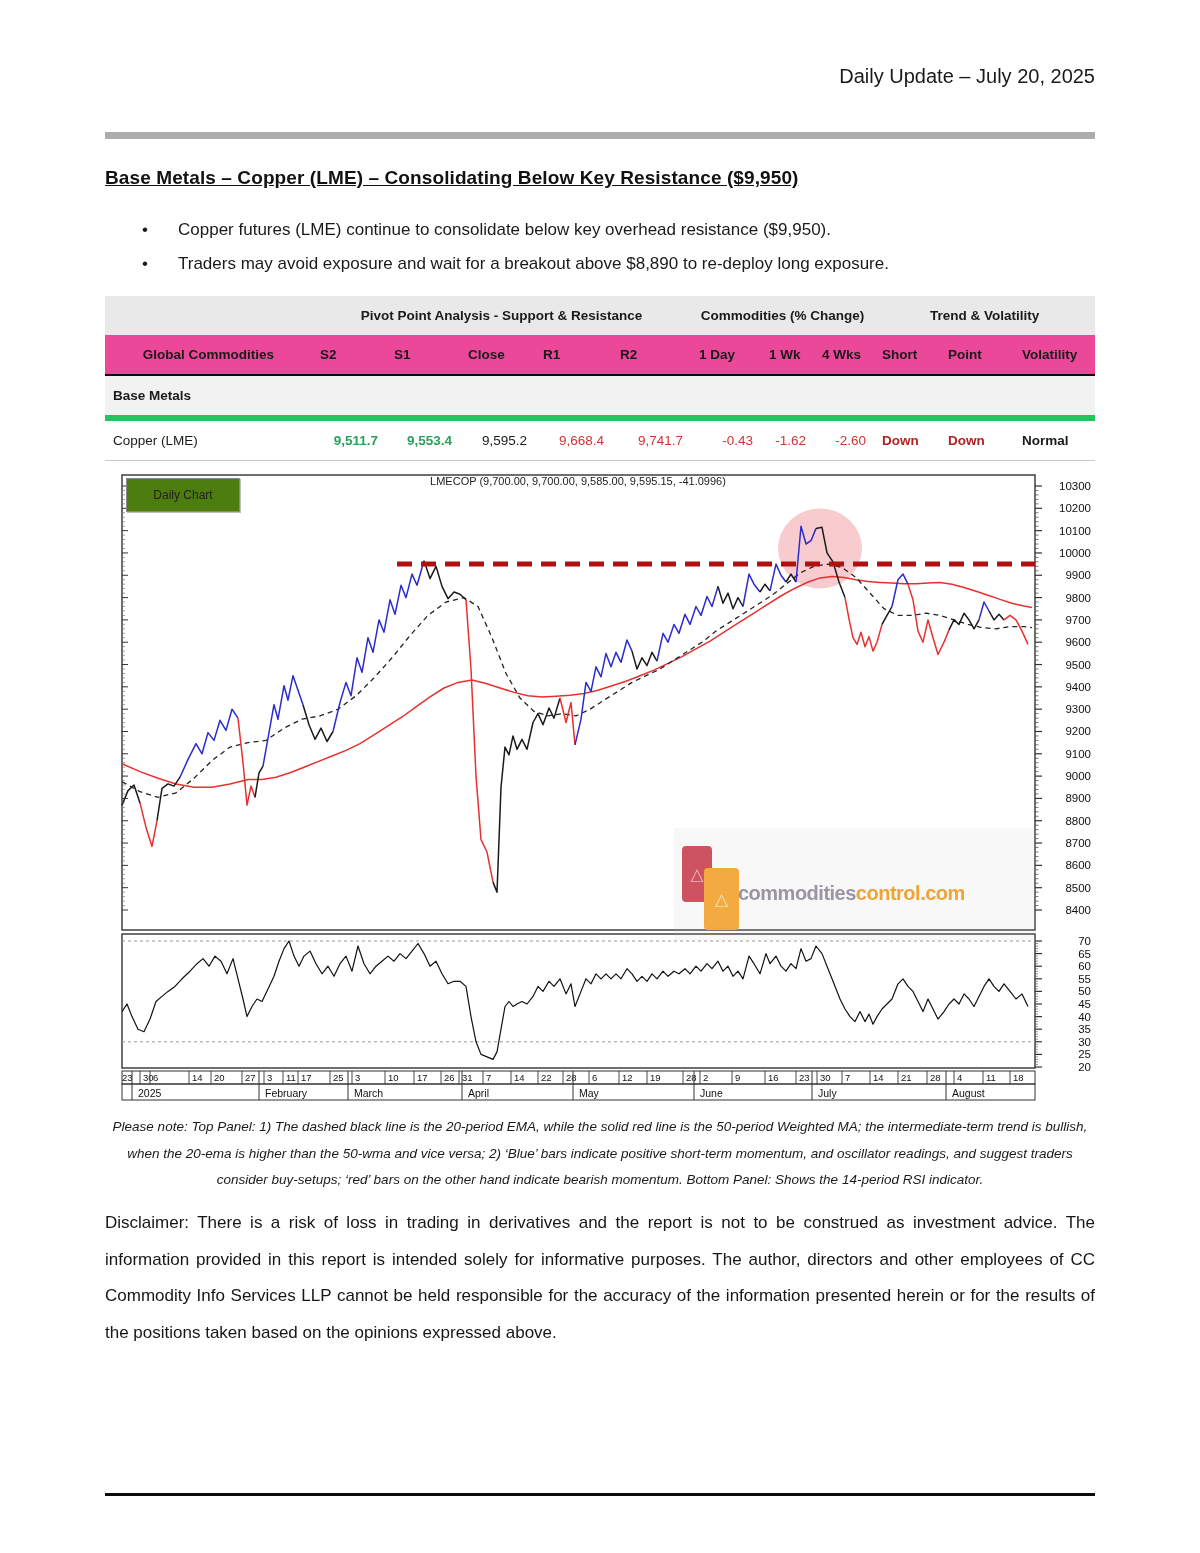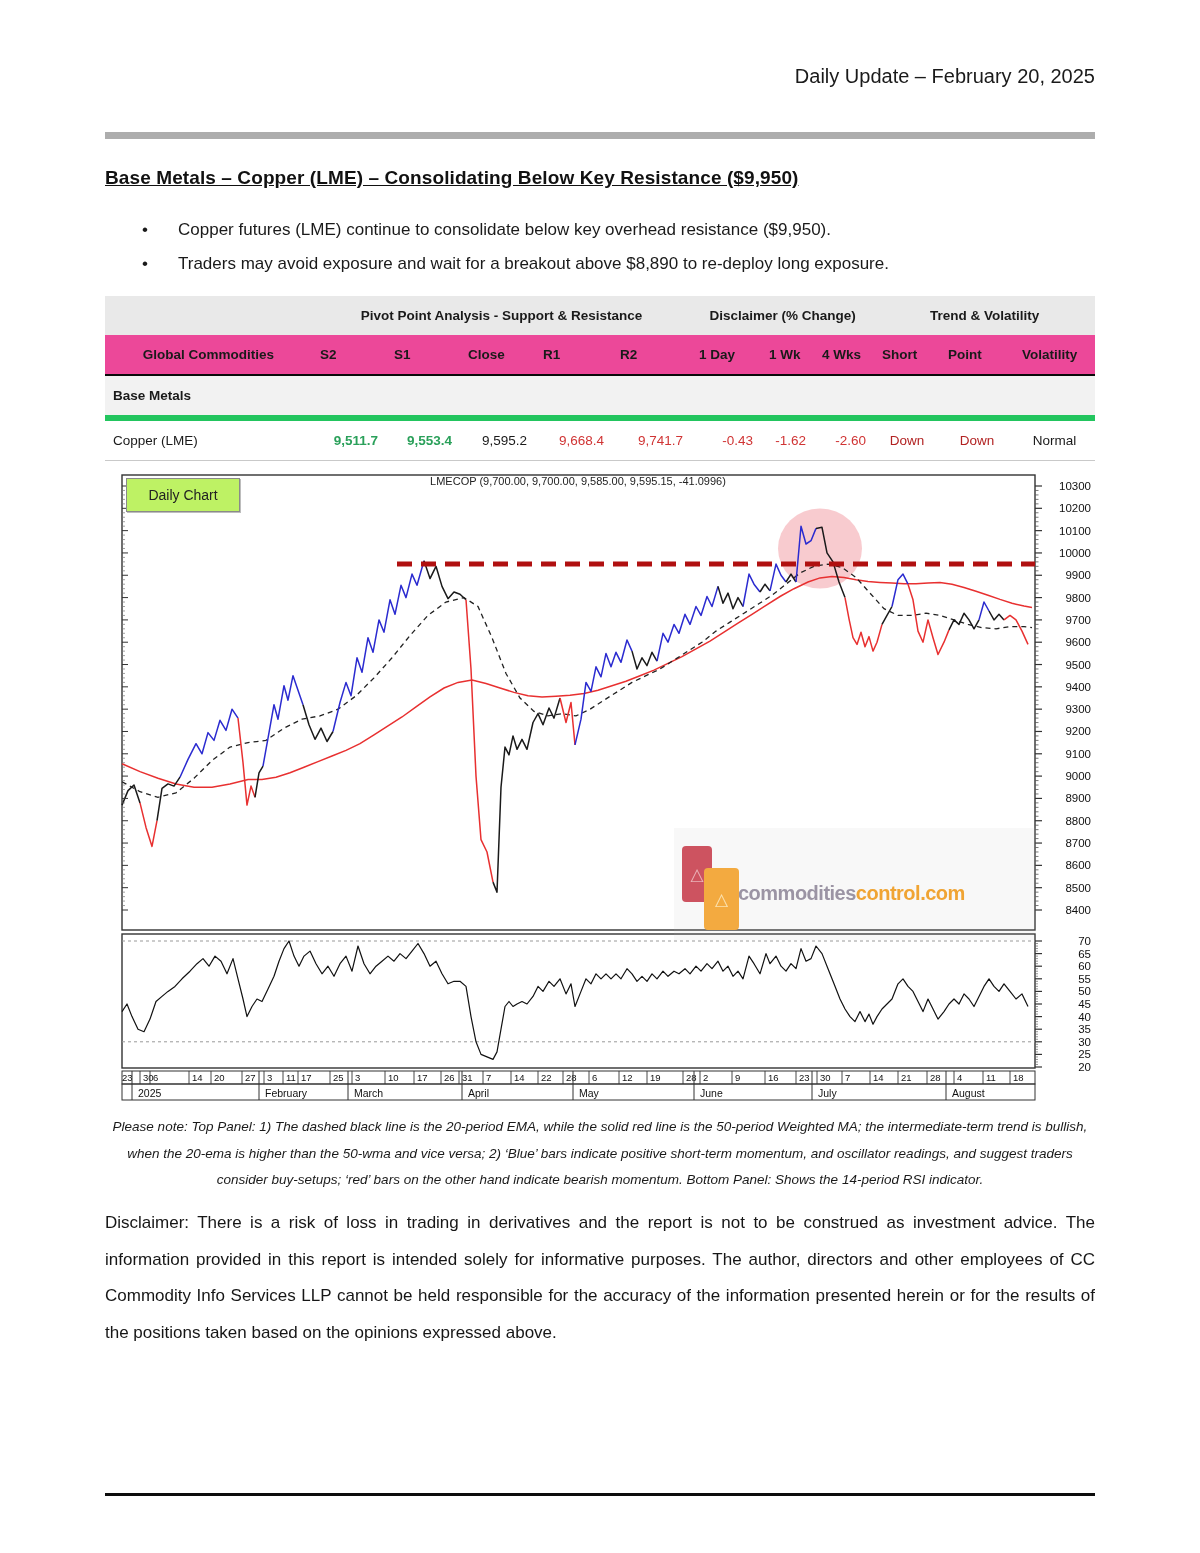--- a/index.html
+++ b/index.html
@@ -16,49 +16,49 @@
   table.ptable td{padding:12px 8px;overflow:hidden;white-space:nowrap;}
   tr.grow{background:#e9e9e9;height:25px;}
   tr.grow td{font-weight:bold;text-align:center;font-size:13.5px;}
   tr.hrow{background:#ec4899;height:27px;border-bottom:2.5px solid #0a0a0a;}
   tr.hrow td{font-weight:bold;text-align:left;}
   tr.hrow td.first{text-align:center;}
   tr.srow{background:#f2f2f2;height:23px;border-bottom:6px solid #22c55e;}
   tr.srow td{font-weight:bold;text-align:left;}
   tr.drow{height:31px;border-bottom:1px solid #c9c9c9;}
   td.num{text-align:right;}
-  td.ctr{text-align:center;}
+  td.ctr{font-weight:bold;}
   .t-green{color:#2aa05a;font-weight:bold;}
   .t-red{color:#d03434;}
   .t-darkred{color:#b22222;}
   
   .chartbox{position:relative;margin:11px 0 0 108px;width:992px;height:640px;}
   .chartbox svg{position:absolute;left:0;top:0;}
   svg text{font-family:"Liberation Sans",sans-serif;}
-  .dlabel{position:absolute;left:18px;top:6px;width:112px;height:32px;border:1px solid #8a8a8a;box-shadow:1px 1px 0 #bdbdbd;background:#bef264;display:flex;align-items:center;justify-content:center;font-size:14px;color:#222;z-index:3;}
+  .dlabel{position:absolute;left:18px;top:6px;width:112px;height:32px;border:1px solid #8a8a8a;box-shadow:1px 1px 0 #bdbdbd;background:#4d7c0f;display:flex;align-items:center;justify-content:center;font-size:12px;color:#222;z-index:3;}
   .watermark{position:absolute;left:566px;top:356px;width:362px;height:112px;background:rgba(190,190,190,0.10);display:flex;align-items:center;z-index:2;}
   .wm-icon{position:relative;width:64px;height:100px;flex:0 0 64px;}
   .wm-rect{position:absolute;border-radius:4px;display:flex;align-items:center;justify-content:center;}
   .wm-red{left:8px;top:12px;width:30px;height:56px;background:#cd5360;z-index:1;}
   .wm-orange{left:30px;top:34px;width:35px;height:62px;background:#f3aa40;z-index:2;}
   .wm-scale{font-size:17px;line-height:1;}
   .wm-red .wm-scale{color:#eab3b8;}
   .wm-orange .wm-scale{color:#fbe2b0;}
   .wm-text{font-size:20px;font-weight:bold;letter-spacing:-0.5px;white-space:nowrap;margin-top:18px;}
   .wm-gray{color:#9b94a4;}
   .wm-orangetxt{color:#f0a433;}
   .note{margin:2px 0 0 0;text-align:center;font-style:italic;font-size:13.5px;line-height:1.95;color:#1a1a1a;width:1000px;margin-left:-5px;}
   .disc{margin:12px 0 0 0;font-size:17px;line-height:2.15;text-align:justify;color:#161616;}
   .footline{margin-top:142px;height:3px;background:#0c0c0c;}
 </style>
 </head>
 <body>
 
 <div class="content">
-  <div class="hdr">Daily Update – February 20, 2025</div>
+  <div class="hdr">Daily Update – July 20, 2025</div>
   <div class="graybar"></div>
   <h1 class="sect">Base Metals – Copper (LME) – Consolidating Below Key Resistance ($9,950)</h1>
   <ul class="bul">
     <li>Copper futures (LME) continue to consolidate below key overhead resistance ($9,950).</li>
     <li>Traders may avoid exposure and wait for a breakout above $8,890 to re-deploy long exposure.</li>
   </ul>
 
   <table class="ptable">
     <colgroup>
       <col style="width:207px">
@@ -71,21 +71,21 @@
         <col style="width:53px">
       <col style="width:60px">
         <col style="width:66px">
         <col style="width:74px">
         <col style="width:81px">
     </colgroup>
     <tbody>
         <tr class="grow">
       <td></td>
       <td colspan="5">Pivot Point Analysis - Support &amp; Resistance</td>
-      <td colspan="3">Disclaimer (% Change)</td>
+      <td colspan="3">Commodities (% Change)</td>
       <td colspan="3">Trend &amp; Volatility</td>
     </tr>
     <tr class="hrow">
       <td class="first">Global Commodities</td>
       <td>S2</td>
       <td>S1</td>
       <td>Close</td>
       <td>R1</td>
       <td>R2</td>
       <td>1 Day</td>

